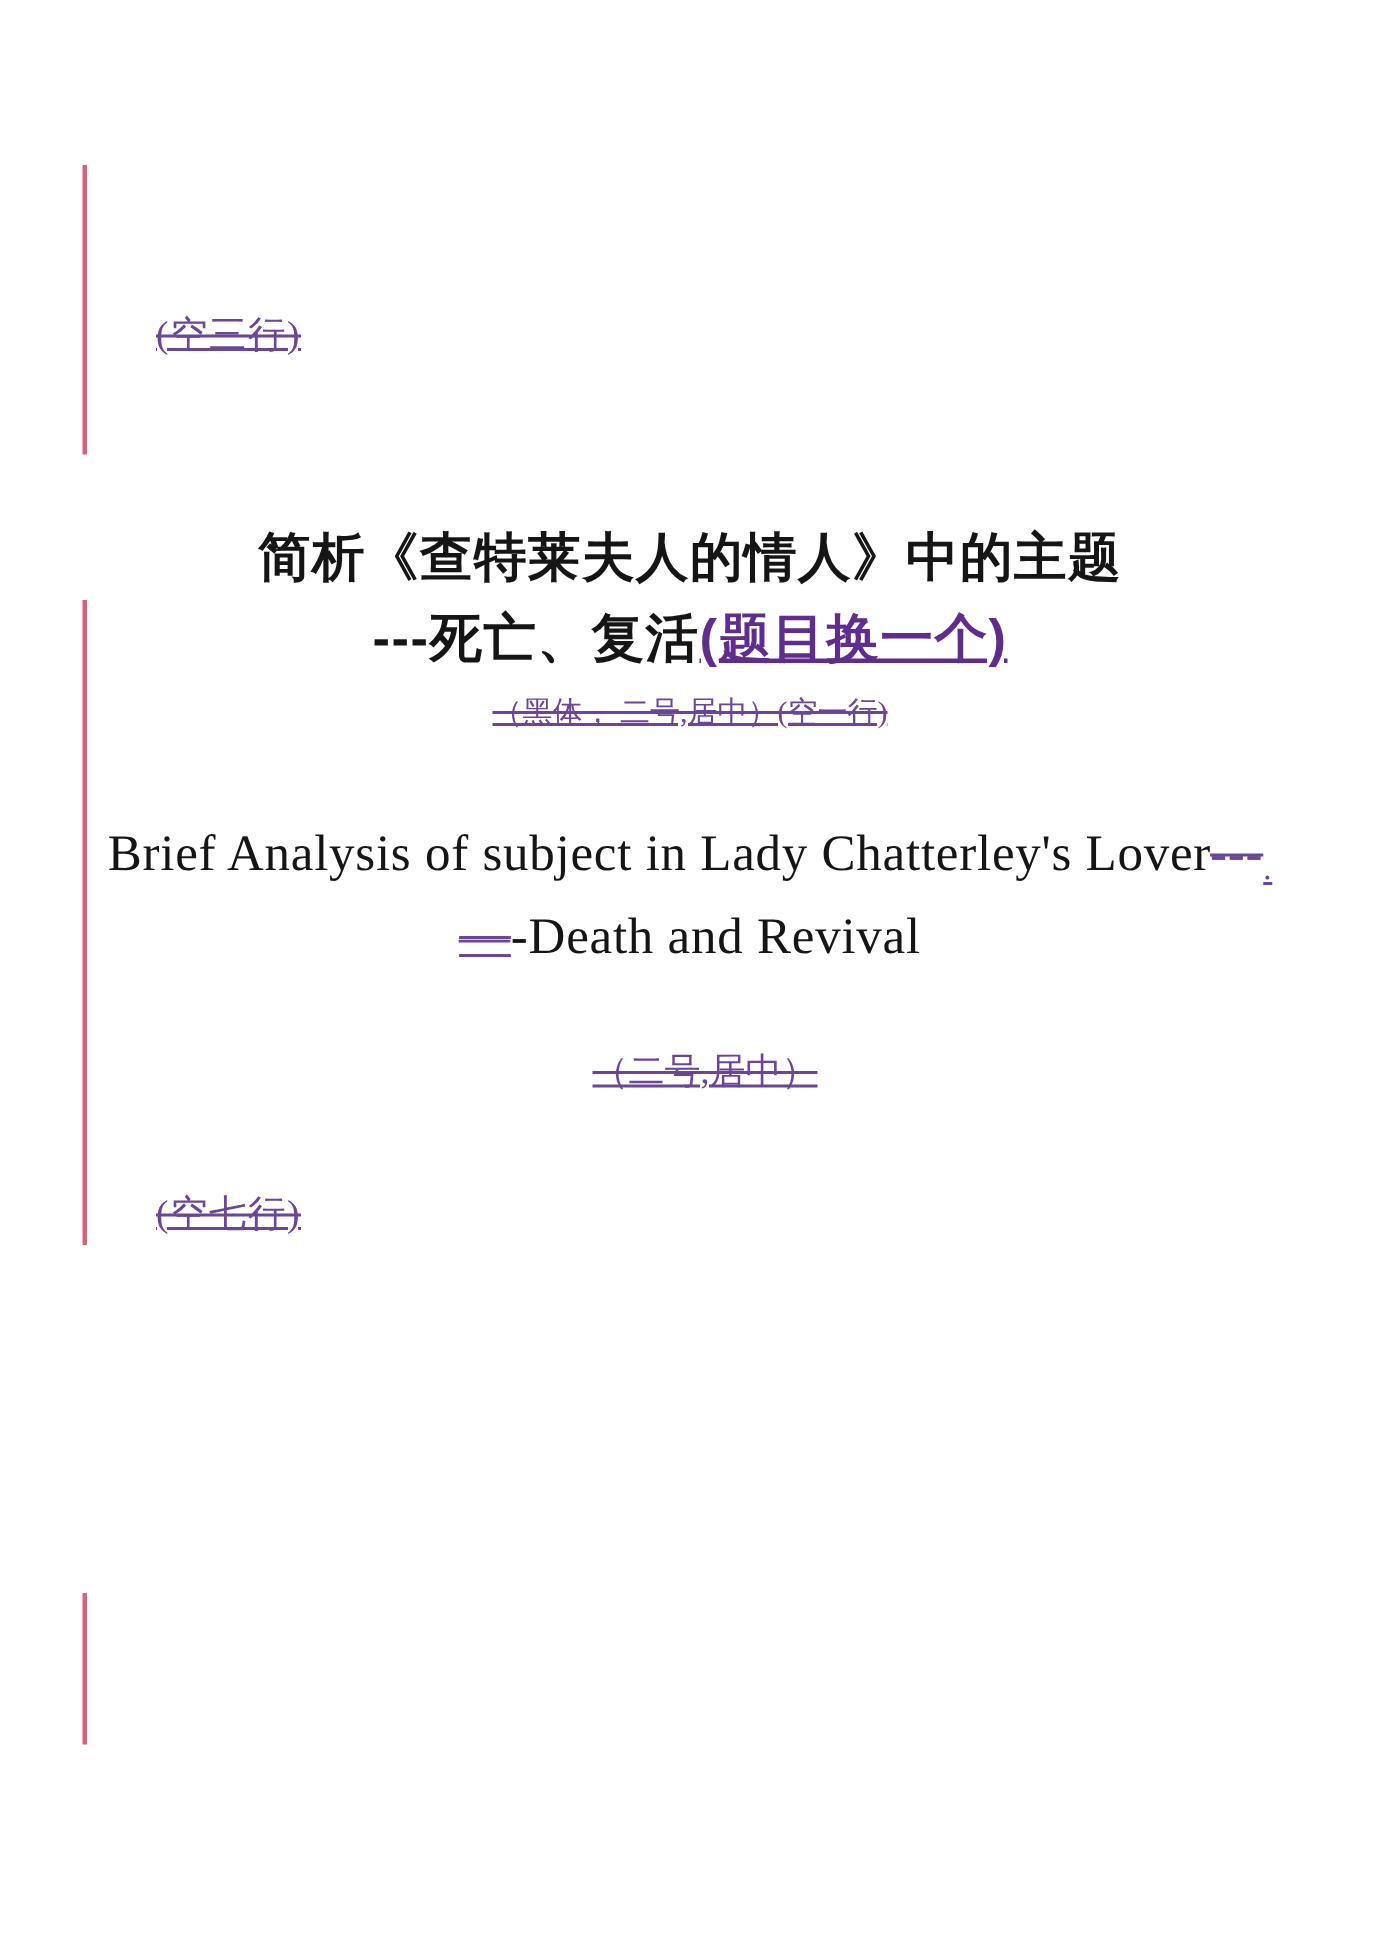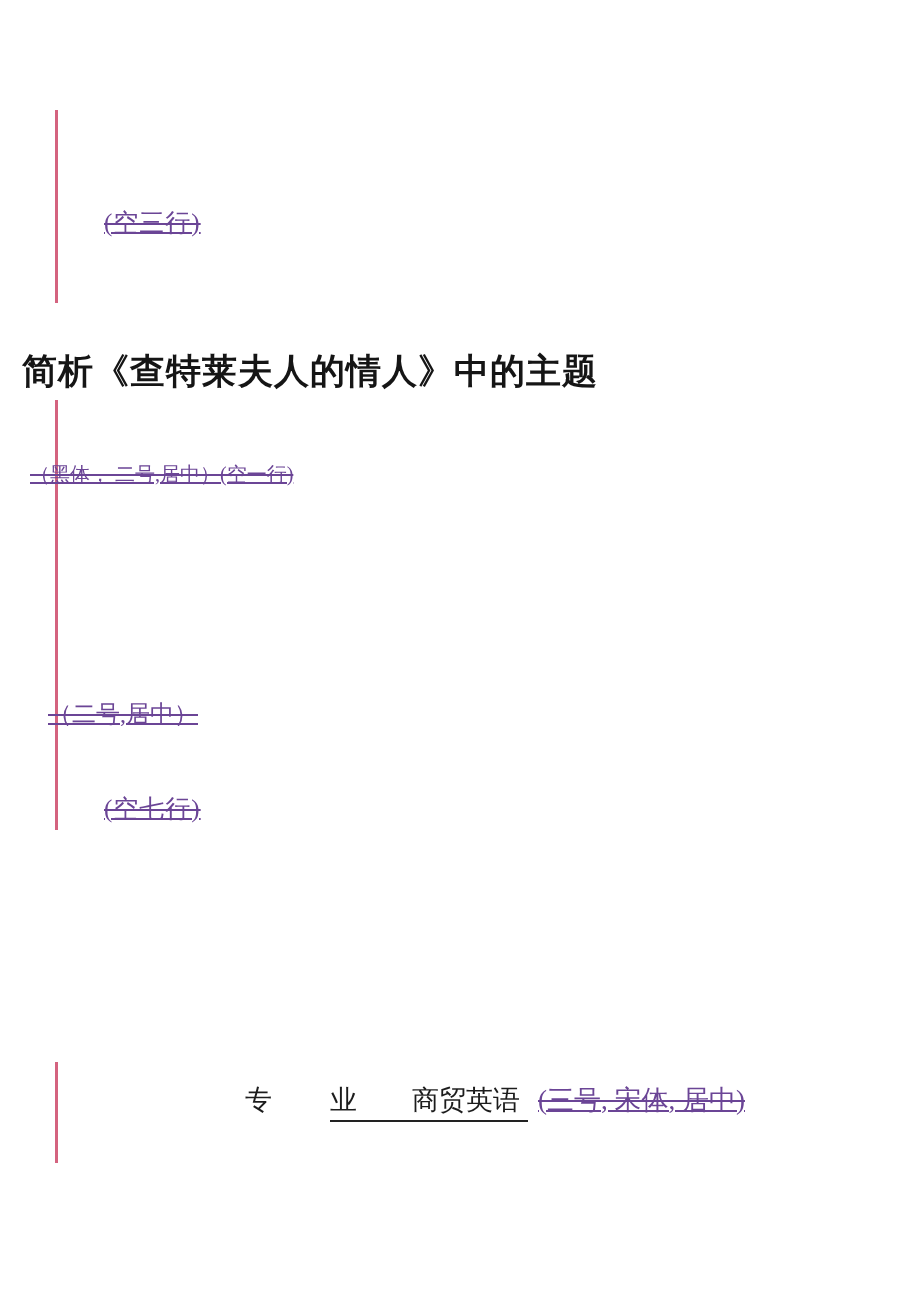--- a/index.html
+++ b/index.html
@@ -40,20 +40,21 @@
     padding:0 16px;
   }
   .strike-ext .inner {
     text-decoration:underline;
     text-decoration-thickness:1.5px;
   }
 
   .abs { position:absolute; }
   .centered {
     position:absolute; left:0; right:0;
+    text-align:center;
   }
   .shift { position:relative; left:22px; }
 
   .note-small { font-size:25px; letter-spacing:1px; }
 
   .cn-title {
     font-family:"Liberation Sans","DejaVu Sans",sans-serif;
     font-weight:bold;
     font-size:35px;
     letter-spacing:1px;
@@ -112,36 +113,42 @@
   <div class="rev-bar" style="top:1062px;height:101px"></div>
 
   <div class="abs note-small" style="left:104px;top:206px">
     <span class="note">(空三行)</span>
   </div>
 
   <div class="centered cn-title" style="top:348px">
     <span class="shift">简析《查特莱夫人的情人》中的主题</span>
   </div>
 
+  <div class="centered cn-title" style="top:402px">
+    <span class="shift"><span>---死亡、复活</span><span class="cn-title-insert">(题目换一个)</span></span>
+  </div>
 
   <div class="centered cn-note" style="top:461px">
     <span class="shift strike-ext" style="padding:0 8px"><span class="inner">（黑体， 二号,居中）(空一行)</span></span>
   </div>
 
+  <div class="centered en-title" style="top:551px">
+    <span class="shift"><span>Brief Analysis of subject in Lady Chatterley's Lover</span><span class="en-del">---</span><span class="en-period">.</span></span>
+  </div>
 
+  <div class="centered en-title" style="top:606px">
+    <span class="shift"><span class="en-ins">—</span><span>-Death and Revival</span></span>
+  </div>
 
   <div class="centered" style="top:698px;font-size:24px">
     <span class="shift strike-ext" style="left:32px"><span class="inner">（二号,居中）</span></span>
   </div>
 
   <div class="abs note-small" style="left:104px;top:792px">
     <span class="note">(空七行)</span>
   </div>
 
   <div class="fields">
 
-    <div class="field-row">
-      <span class="flabel">专</span><span class="label-gap"></span><span class="funder"><span>业</span><span class="pre"></span><span>商贸英语</span><span class="post"></span></span><span class="note fnote">(三号, 宋体, 居中)</span>
-    </div>
 
 
   </div>
 </div>
 
 </body></html>

